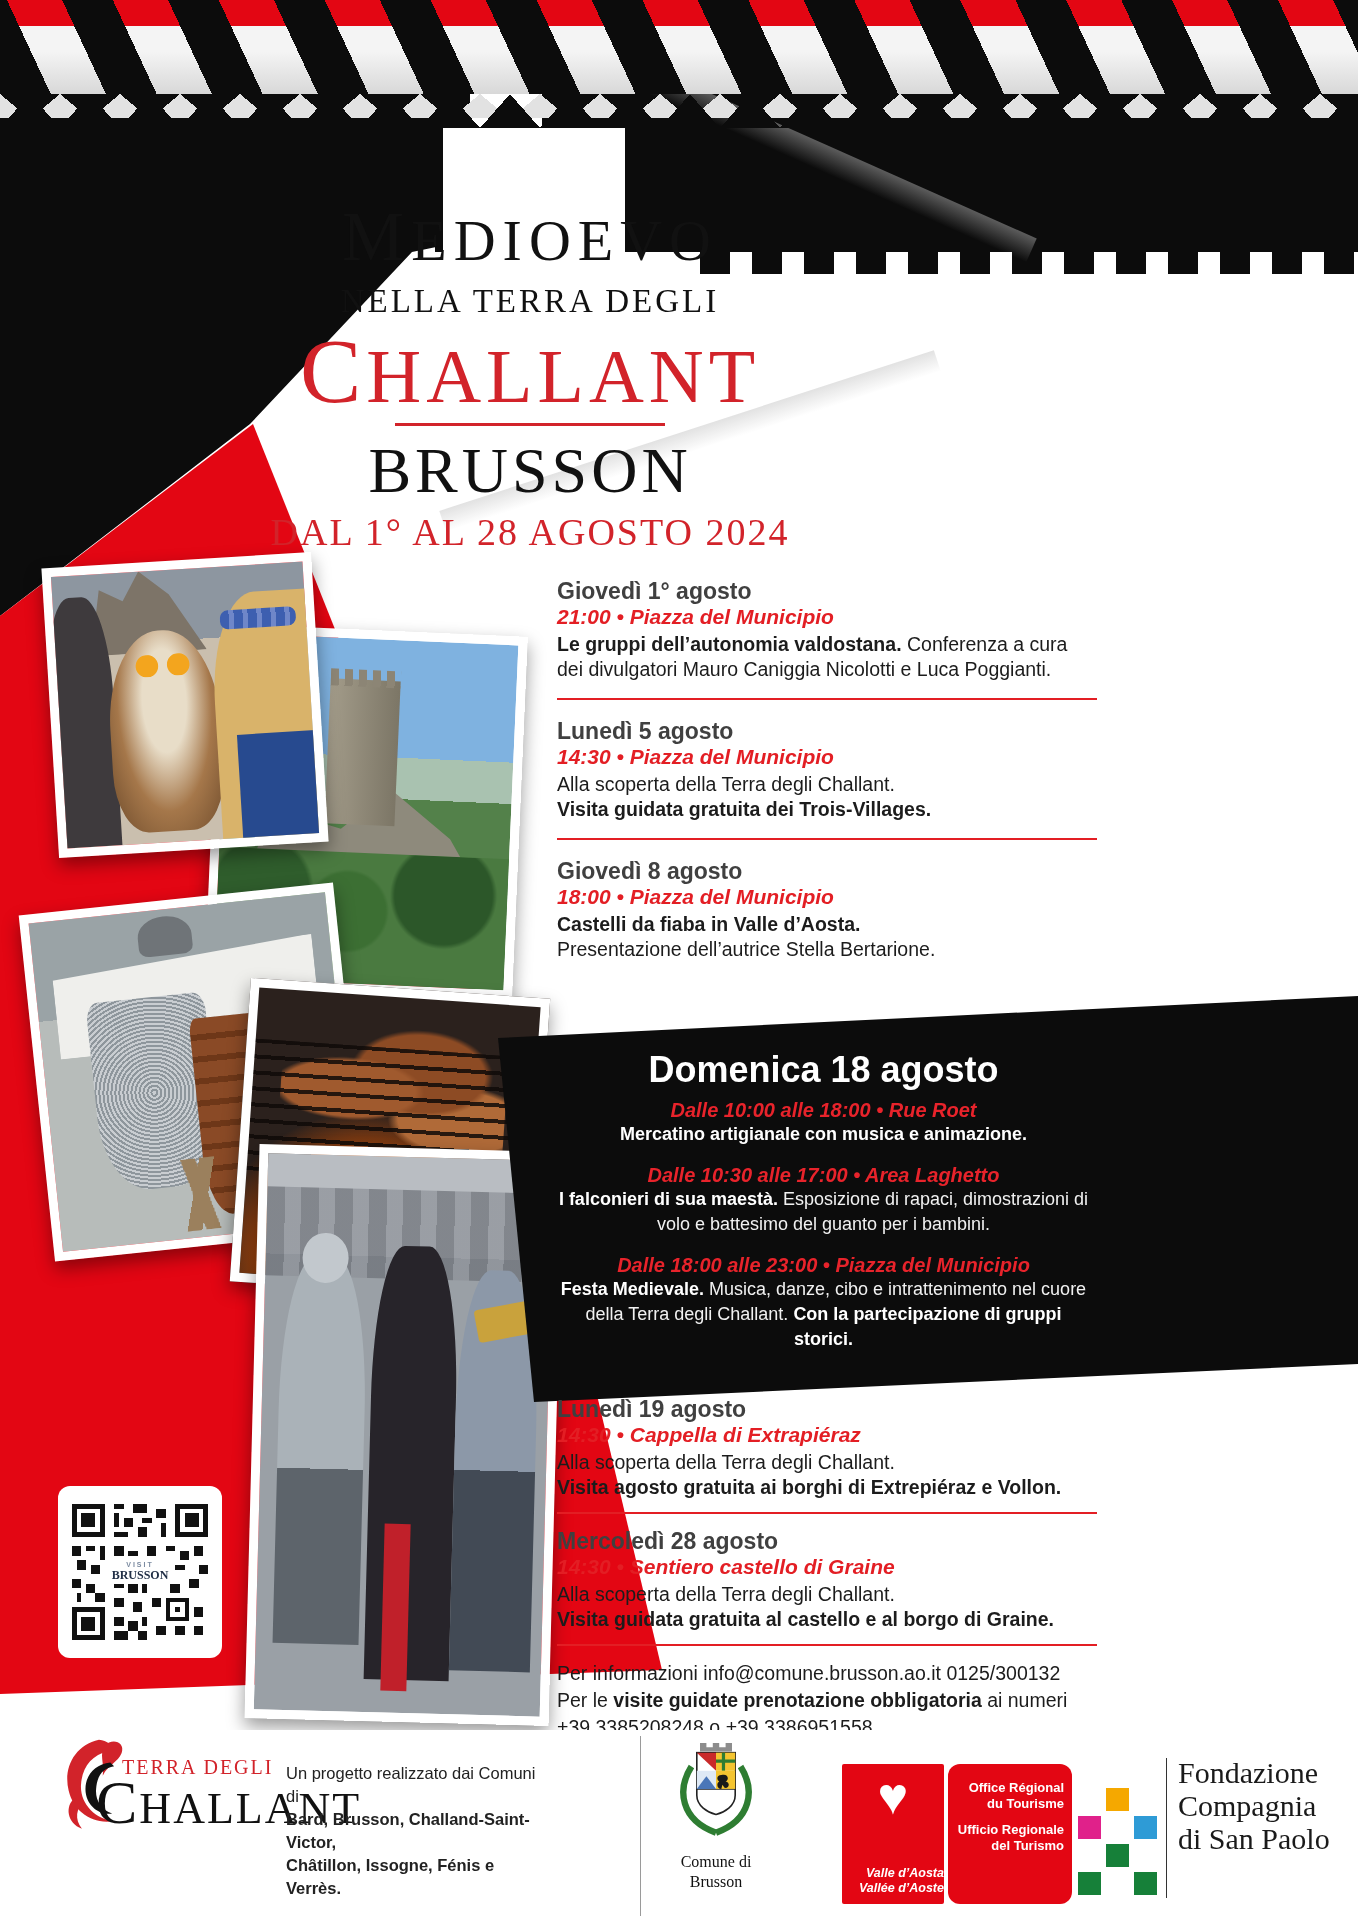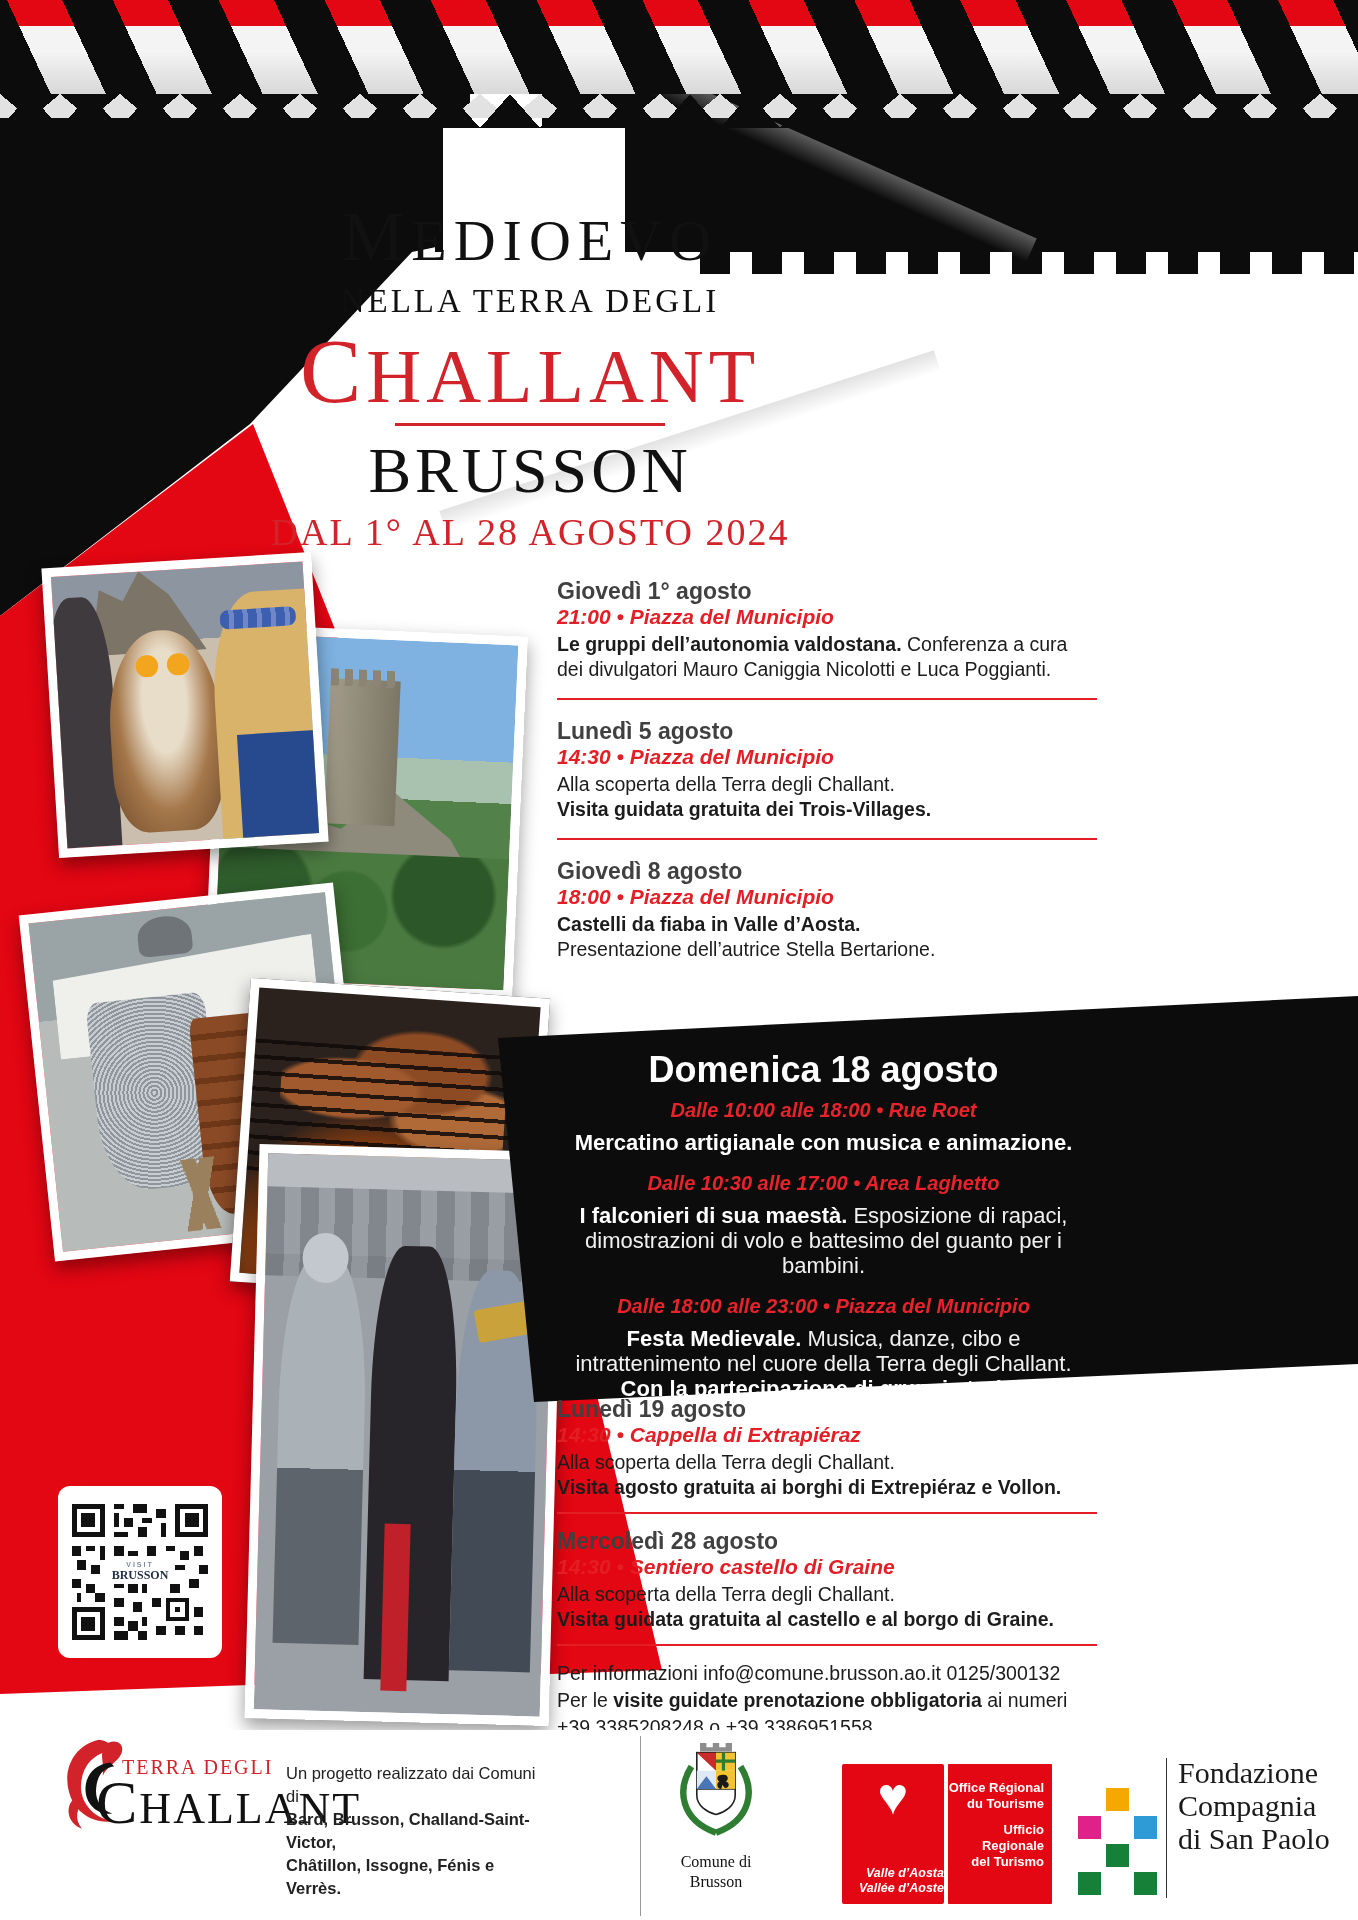--- a/index.html
+++ b/index.html
@@ -59,21 +59,21 @@
   hr.red{border:none;border-top:2.5px solid #E31E24;margin:16px 0 18px;width:100%;}
   .col-lower hr.red{margin:12px 0 14px;}
   .info{font-size:19.5px;line-height:27px;margin-top:2px;}
 
   
   .sunday-band{left:430px;top:960px;width:928px;height:470px;background:#0c0c0c;z-index:13;
     clip-path:polygon(68px 78px,928px 36px,928px 404px,104px 442px);}
   .sunday-content{left:557px;top:1050px;width:533px;z-index:14;color:#f1f1f1;text-align:center;}
   .sun-head{font-weight:700;font-size:36px;line-height:40px;color:#fff;margin-bottom:8px;}
   .sun-when{font-weight:700;font-style:italic;font-size:20px;line-height:24px;color:#E8232B;}
-  .sun-body{font-size:22px;line-height:25px;margin-top:8px;}
+  .sun-body{font-size:18px;line-height:25px;}
   .sun-body b{color:#fff;}
   .sun-item{margin-bottom:16px;}
 
   
   .photo{border:9px solid #fff;box-shadow:0 8px 18px rgba(0,0,0,.4);overflow:hidden;}
   .pel{position:absolute;}
 
   
   .qr-card{left:58px;top:1486px;width:164px;height:172px;background:#fff;border-radius:12px;z-index:16;}
   .qr-label{position:absolute;left:50%;top:50%;transform:translate(-50%,-50%);background:#fff;
@@ -88,21 +88,21 @@
   .ch-name{position:absolute;left:96px;top:44px;font-family:"Liberation Serif",serif;
     font-size:44px;letter-spacing:2px;color:#111;line-height:56px;}
   .ch-name::first-letter{font-size:62px;}
   .proj{position:absolute;left:286px;top:32px;width:252px;font-size:16.5px;line-height:23px;color:#222;}
   .proj b{font-weight:700;}
   .vline{position:absolute;background:#9a9a9a;width:1px;}
   .crest-cap{position:absolute;left:656px;top:122px;width:120px;text-align:center;
     font-family:"Liberation Serif",serif;font-size:16px;line-height:20px;color:#111;}
   .vda-sq{position:absolute;top:34px;height:140px;background:#E30613;color:#fff;}
   .vda1{left:842px;width:102px;border-radius:2px;}
-  .vda2{left:948px;width:104px;border-radius:1px;}
+  .vda2{left:948px;width:124px;border-radius:12px;}
   .vda-heart{position:absolute;left:0;right:0;top:2px;text-align:center;font-size:52px;line-height:60px;color:#fff;}
   .vda-names{position:absolute;left:0;right:0;bottom:8px;text-align:right;
     font-weight:700;font-style:italic;font-size:12.5px;line-height:15px;}
   .office-txt{position:absolute;right:8px;top:16px;text-align:right;font-weight:700;font-size:13px;line-height:16px;}
   .office-txt .gap{height:10px;}
   .csp-sq{position:absolute;width:23px;height:23px;}
   .csp-text{position:absolute;left:1178px;top:26px;font-family:"Liberation Serif",serif;
     font-size:30px;line-height:33px;color:#1a1a1a;}
 </style>
 </head>

